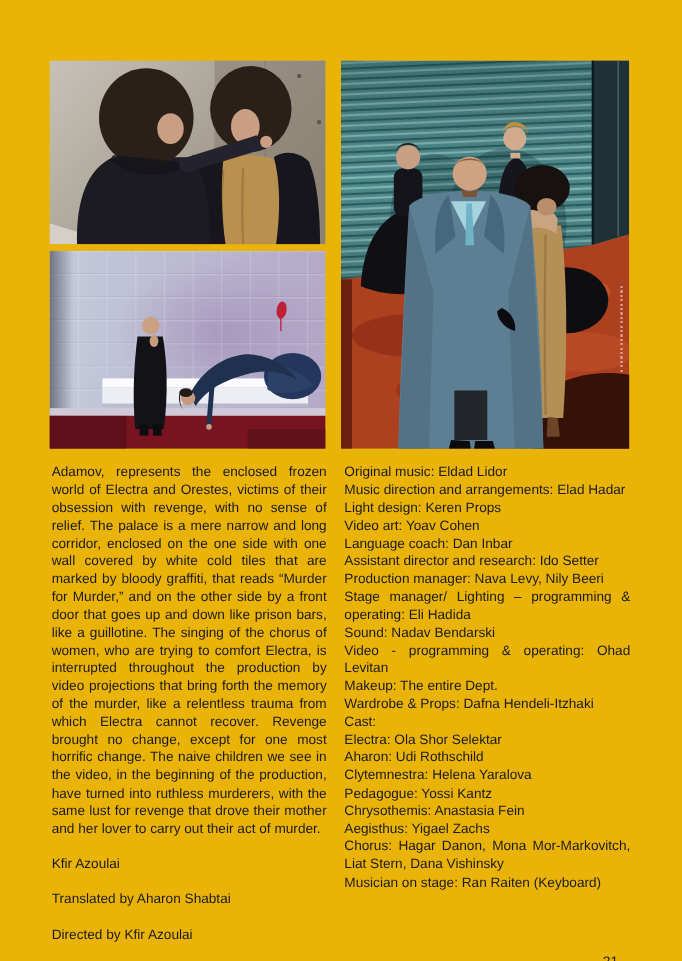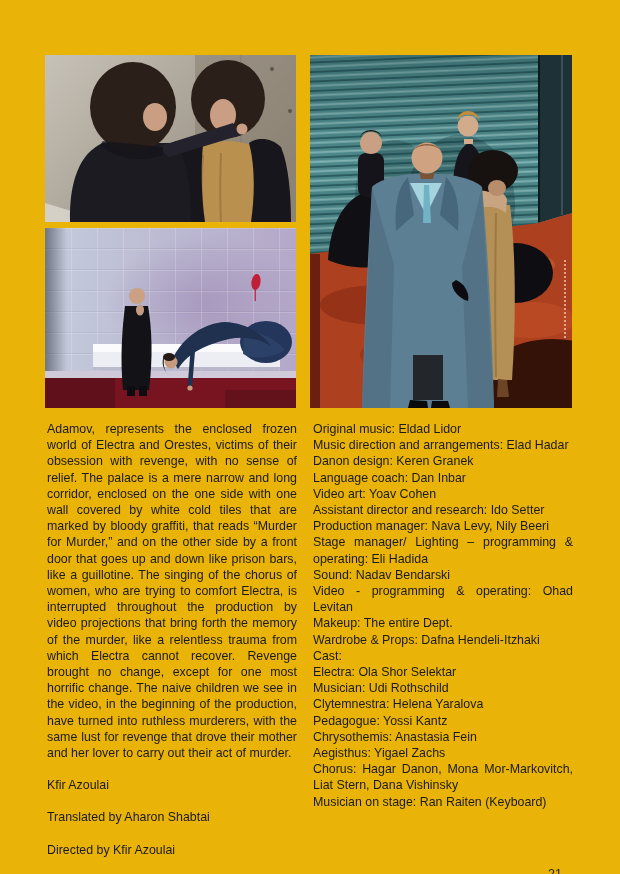--- a/index.html
+++ b/index.html
@@ -237,33 +237,33 @@
       <div class="credit-line">Kfir Azoulai</div>
       <div class="credit-line">Translated by Aharon Shabtai</div>
       <div class="credit-line">Directed by Kfir Azoulai</div>
       <div class="credit-line">Set/Costume design: Polina Adamov</div>
     </div>
   </div>
 
   <div class="col-right">
     <div class="credit-line">Original music: Eldad Lidor</div>
     <div class="credit-line">Music direction and arrangements: Elad Hadar</div>
-    <div class="credit-line">Danon design: Keren Granek</div>
+    <div class="credit-line">Light design: Keren Props</div>
+    <div class="credit-line">Video art: Yoav Cohen</div>
     <div class="credit-line">Language coach: Dan Inbar</div>
-    <div class="credit-line">Video art: Yoav Cohen</div>
     <div class="credit-line">Assistant director and research: Ido Setter</div>
     <div class="credit-line">Production manager: Nava Levy, Nily Beeri</div>
     <div class="credit-line">Stage manager/ Lighting – programming &amp; operating: Eli Hadida</div>
     <div class="credit-line">Sound: Nadav Bendarski</div>
     <div class="credit-line">Video - programming &amp; operating: Ohad Levitan</div>
     <div class="credit-line">Makeup: The entire Dept.</div>
     <div class="credit-line">Wardrobe &amp; Props: Dafna Hendeli-Itzhaki</div>
     <div class="credit-line">Cast:</div>
     <div class="credit-line">Electra: Ola Shor Selektar</div>
-    <div class="credit-line">Musician: Udi Rothschild</div>
+    <div class="credit-line">Aharon: Udi Rothschild</div>
     <div class="credit-line">Clytemnestra: Helena Yaralova</div>
     <div class="credit-line">Pedagogue: Yossi Kantz</div>
     <div class="credit-line">Chrysothemis: Anastasia Fein</div>
     <div class="credit-line">Aegisthus: Yigael Zachs</div>
     <div class="credit-line">Chorus: Hagar Danon, Mona Mor-Markovitch, Liat Stern, Dana Vishinsky</div>
     <div class="credit-line">Musician on stage: Ran Raiten (Keyboard)</div>
   </div>
 
   <div class="page-number">21</div>
 </div>

